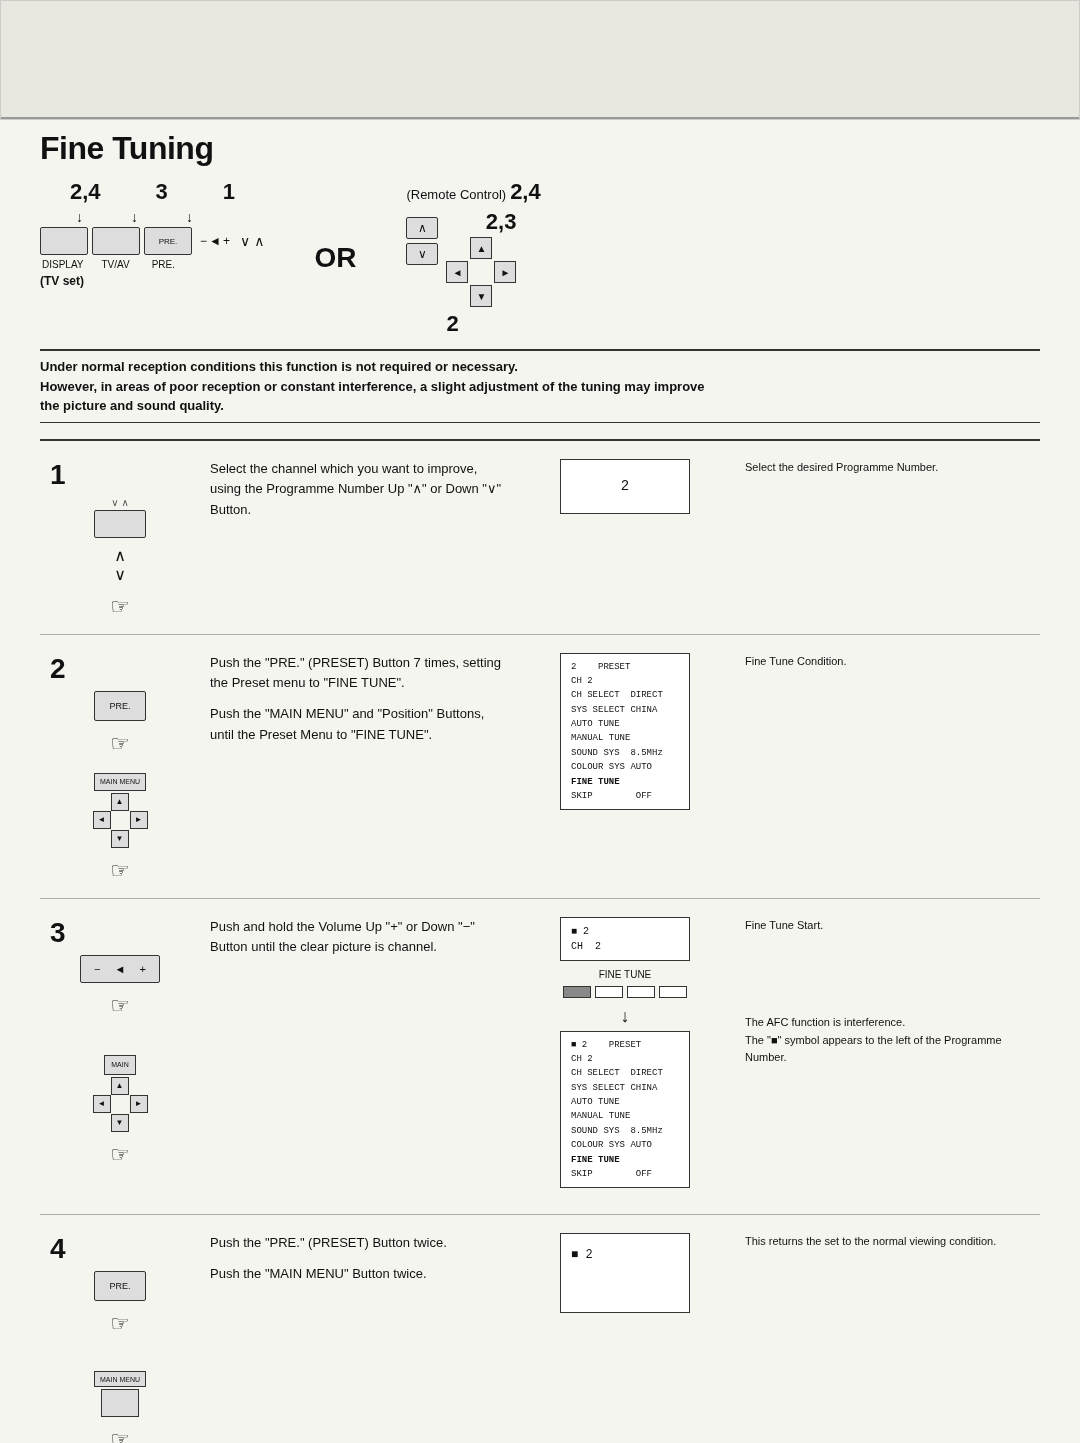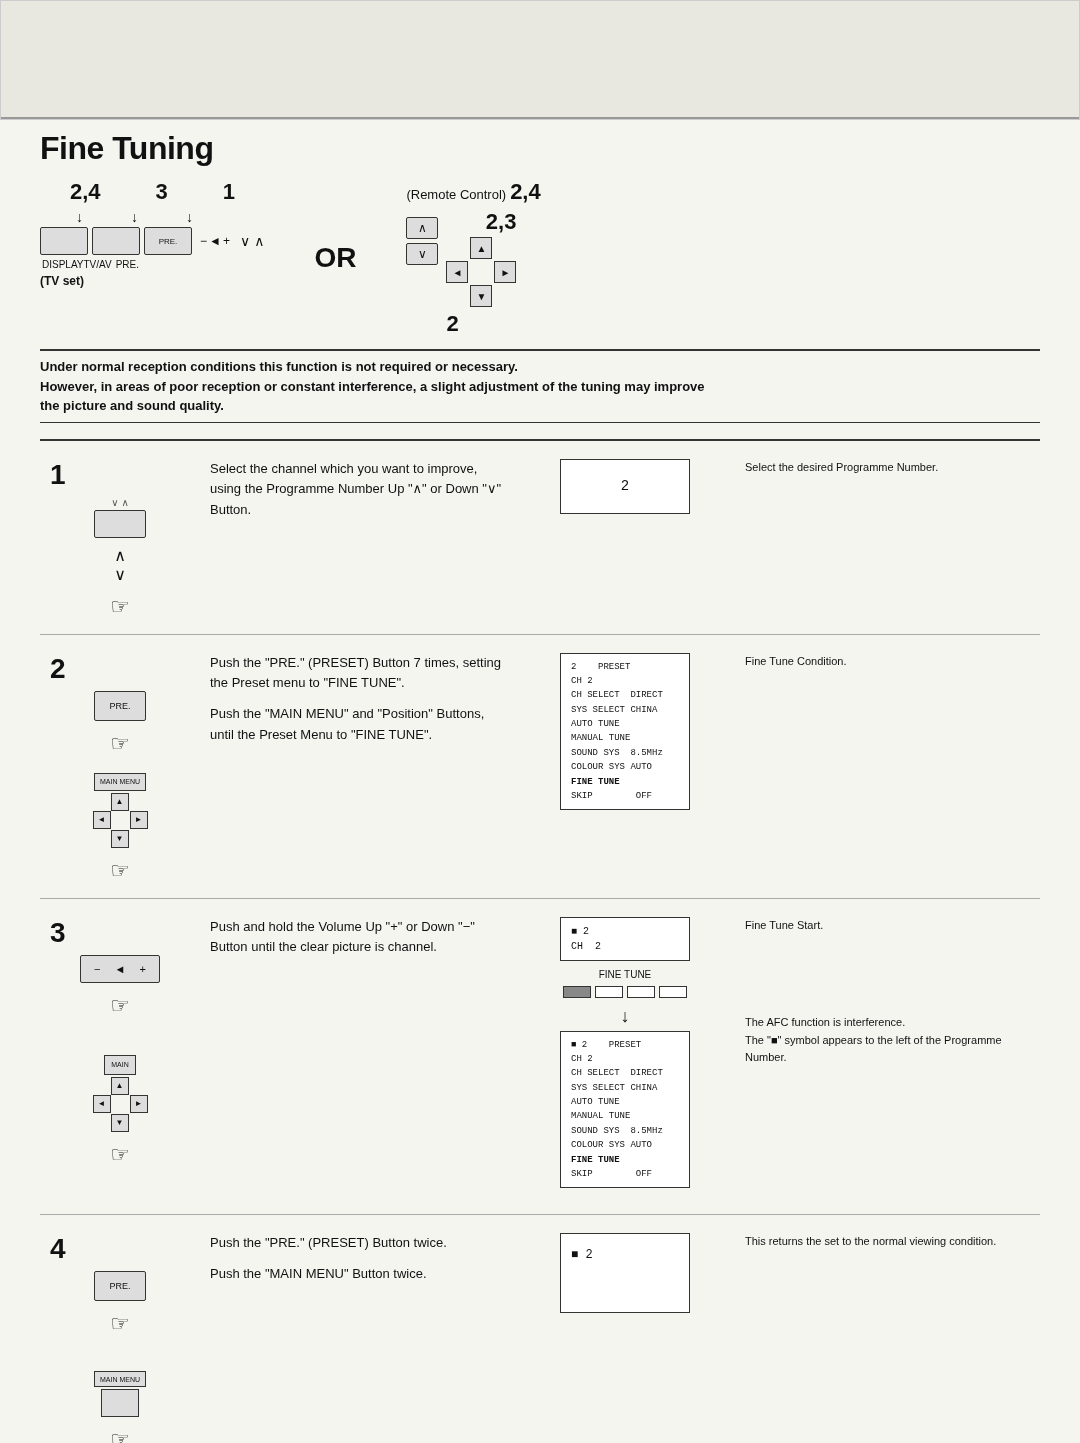--- a/index.html
+++ b/index.html
@@ -69,21 +69,21 @@
     .tv-btn {
       width: 48px;
       height: 28px;
       border: 1.5px solid #333;
       background: #ddd;
       display: inline-block;
       border-radius: 2px;
     }
     .tv-label-row {
       display: flex;
-      gap: 0;
+      gap: 18px;
       font-size: 10px;
       margin-bottom: 2px;
       margin-left: 2px;
     }
 
     .or-text {
       font-size: 28px;
       font-weight: bold;
       margin: 0 20px;
       align-self: center;

